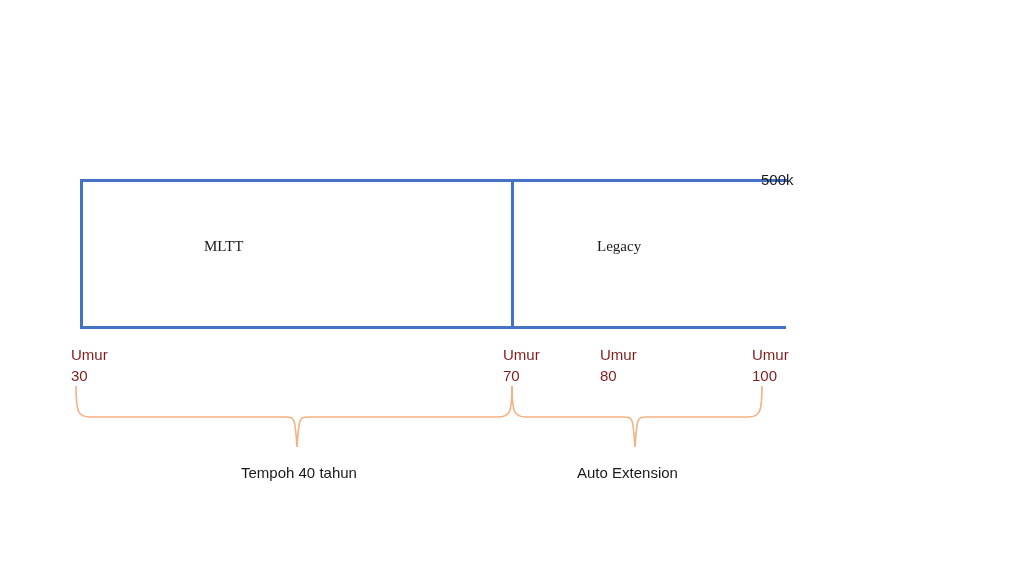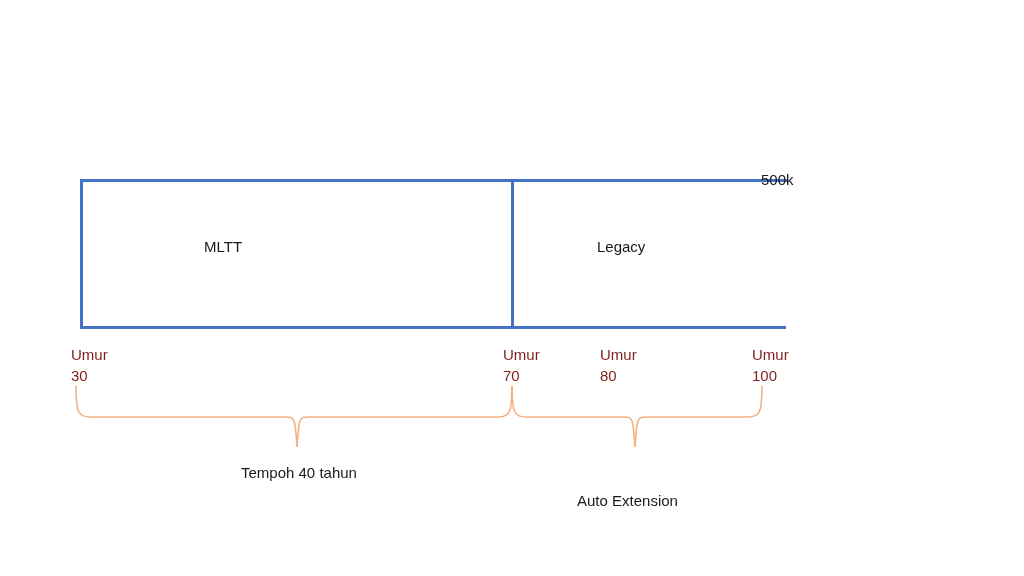--- a/index.html
+++ b/index.html
@@ -88,21 +88,21 @@
     top: 179px;
     width: 3px;
     height: 150px;
   }
 
   .segment-label {
     position: absolute;
     font-size: 15px;
     color: #1a1a1a;
     white-space: nowrap;
-    font-family: Liberation Sans, sans-serif;
+    font-family: Liberation Serif, serif;
   }
   #label-mltt {
     left: 204px;
     top: 238px;
   }
   #label-legacy {
     left: 597px;
     top: 238px;
   }
   #label-500k {
@@ -134,21 +134,21 @@
 
   
   .brace-caption {
     position: absolute;
     font-size: 15px;
     color: #1a1a1a;
     white-space: nowrap;
     font-family: "Liberation Sans", sans-serif;
   }
   #caption-tempoh { left: 241px; top: 464px; text-align: right; }
-  #caption-auto   { left: 577px; top: 492px; }
+  #caption-auto   { left: 577px; top: 464px; }
 
   
   #braces {
     position: absolute;
     left: 0;
     top: 0;
     width: 1024px;
     height: 576px;
     pointer-events: none;
   }

